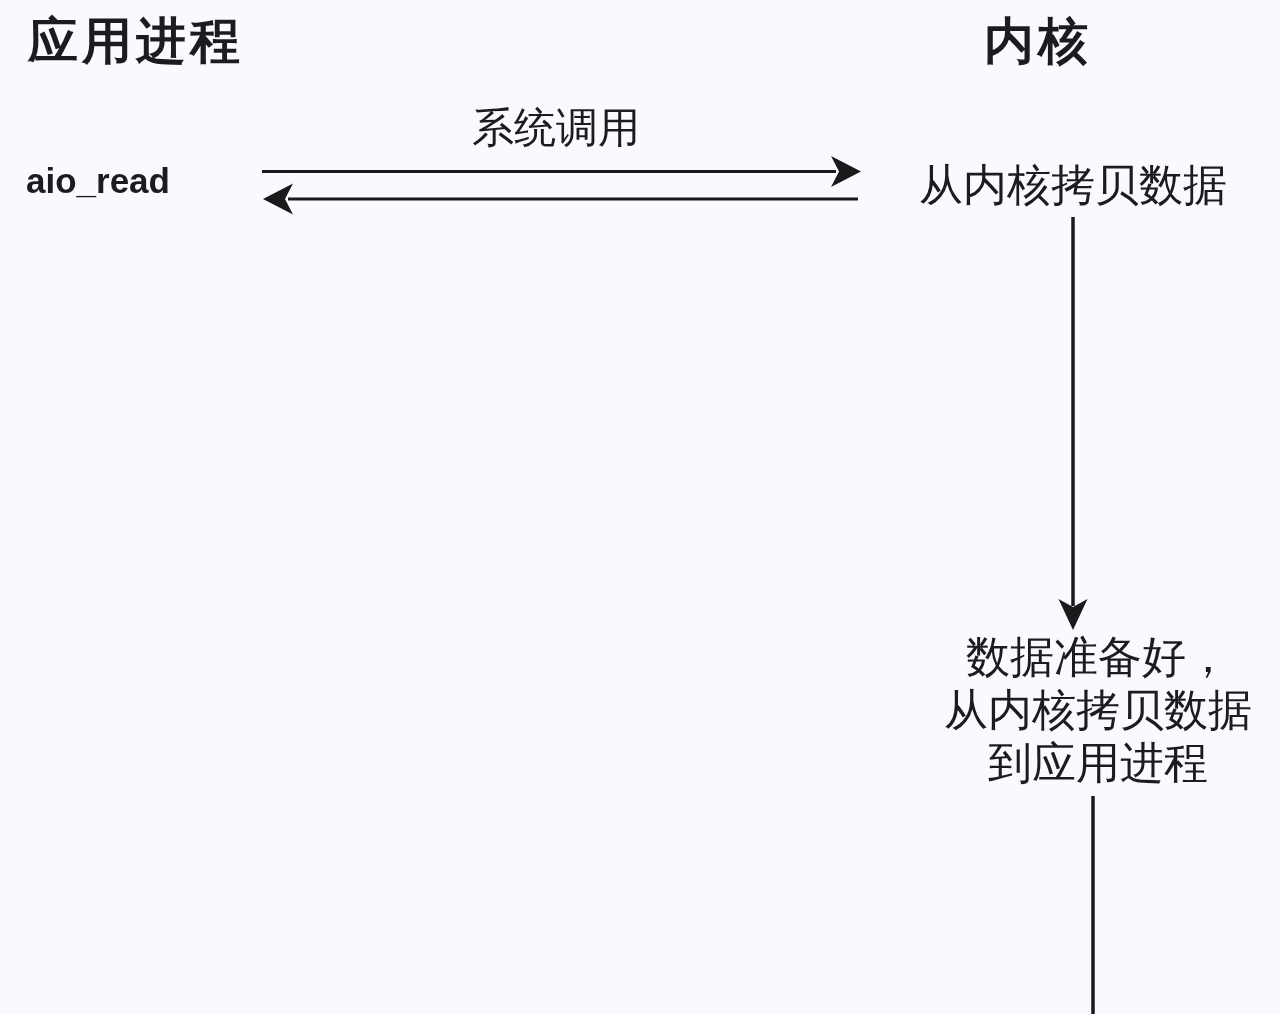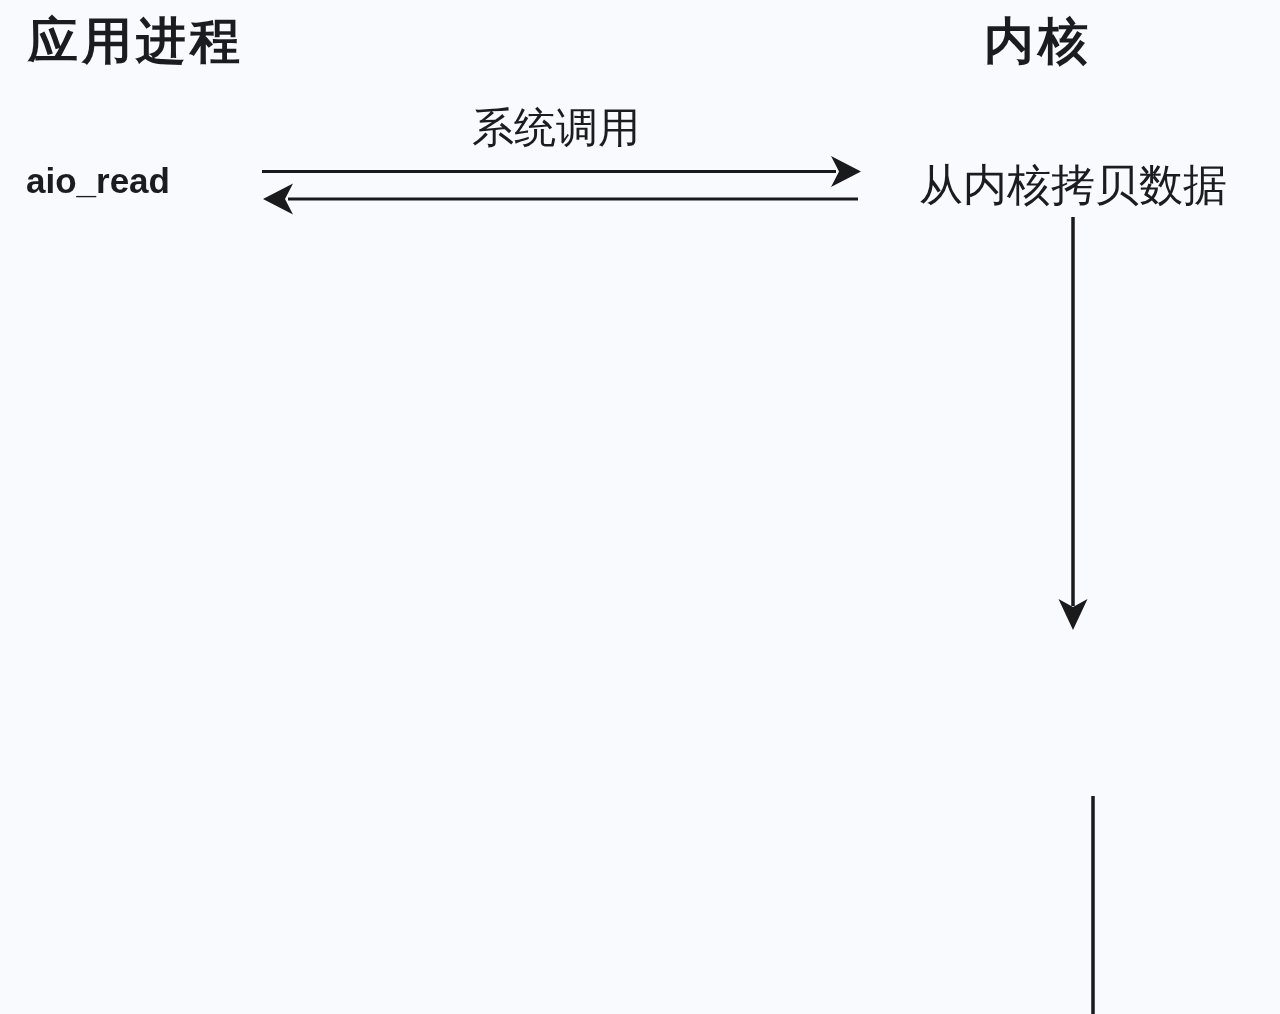--- a/index.html
+++ b/index.html
@@ -99,14 +99,19 @@
 
   <div class="abs col-title kernel-title">内核</div>
 
   <div class="abs plain-label aio-read">aio_read</div>
 
   <div class="abs arrow-label syscall-label">系统调用</div>
 
 
   <div class="abs kernel-note not-ready">从内核拷贝数据</div>
 
+  <div class="abs kernel-note ready-block">
+    <div>数据准备好，</div>
+    <div>从内核拷贝数据</div>
+    <div>到应用进程</div>
+  </div>
 
 </div>
 
 </body></html>

